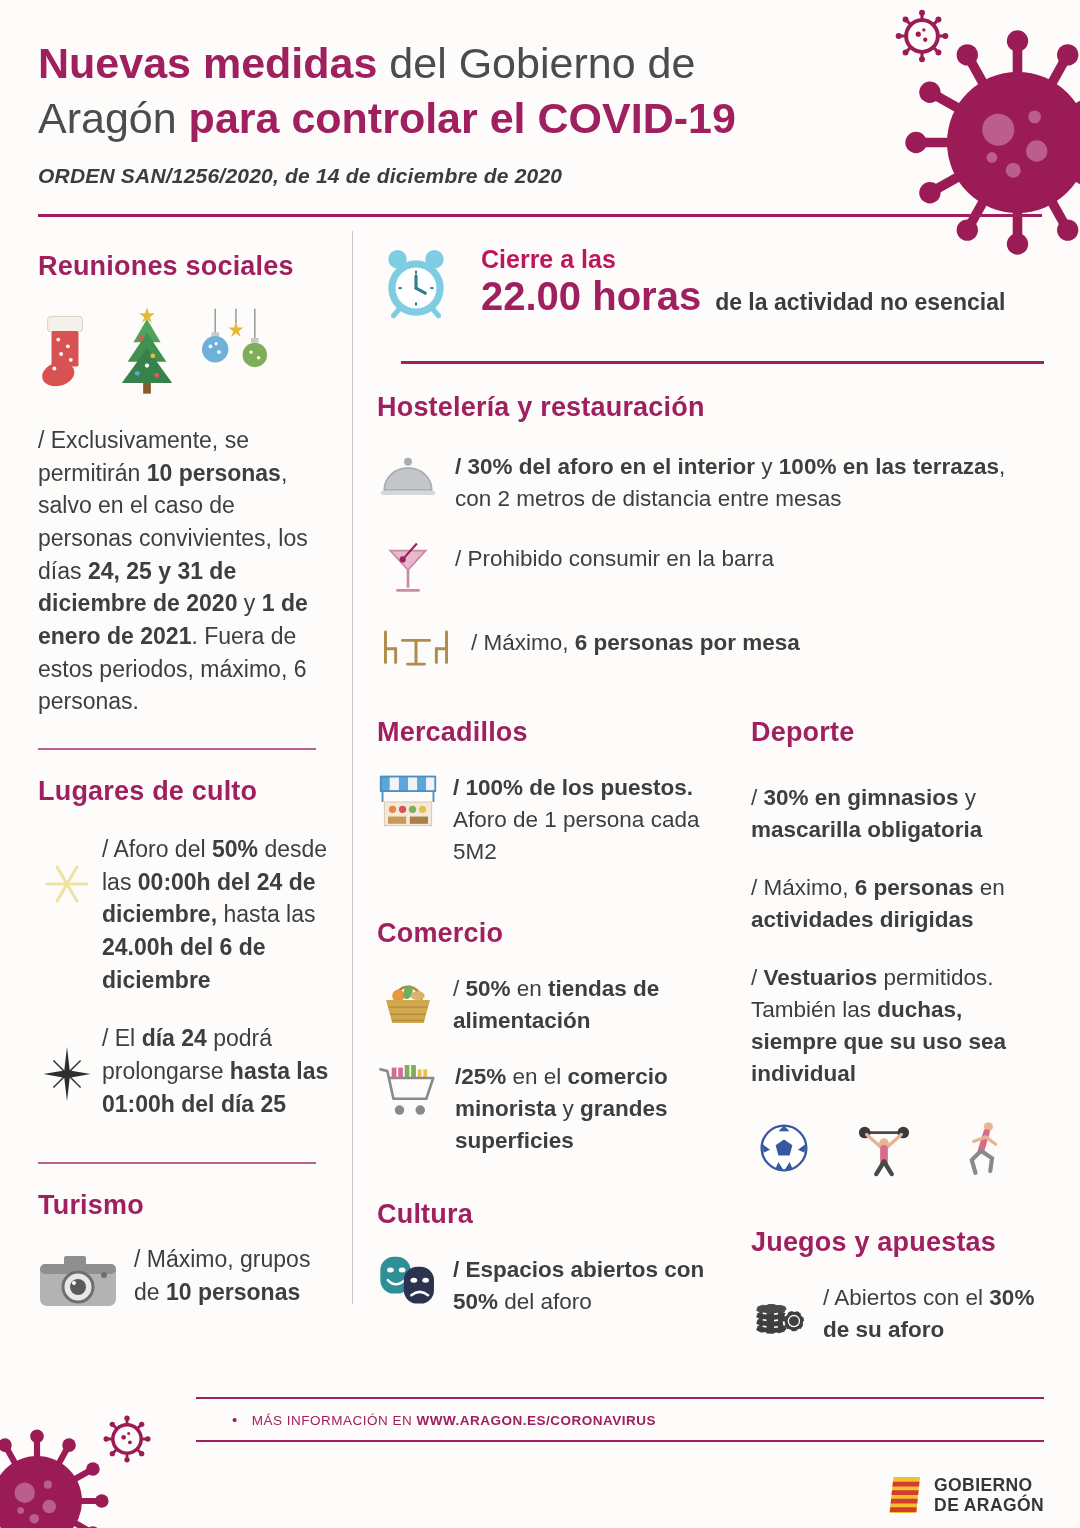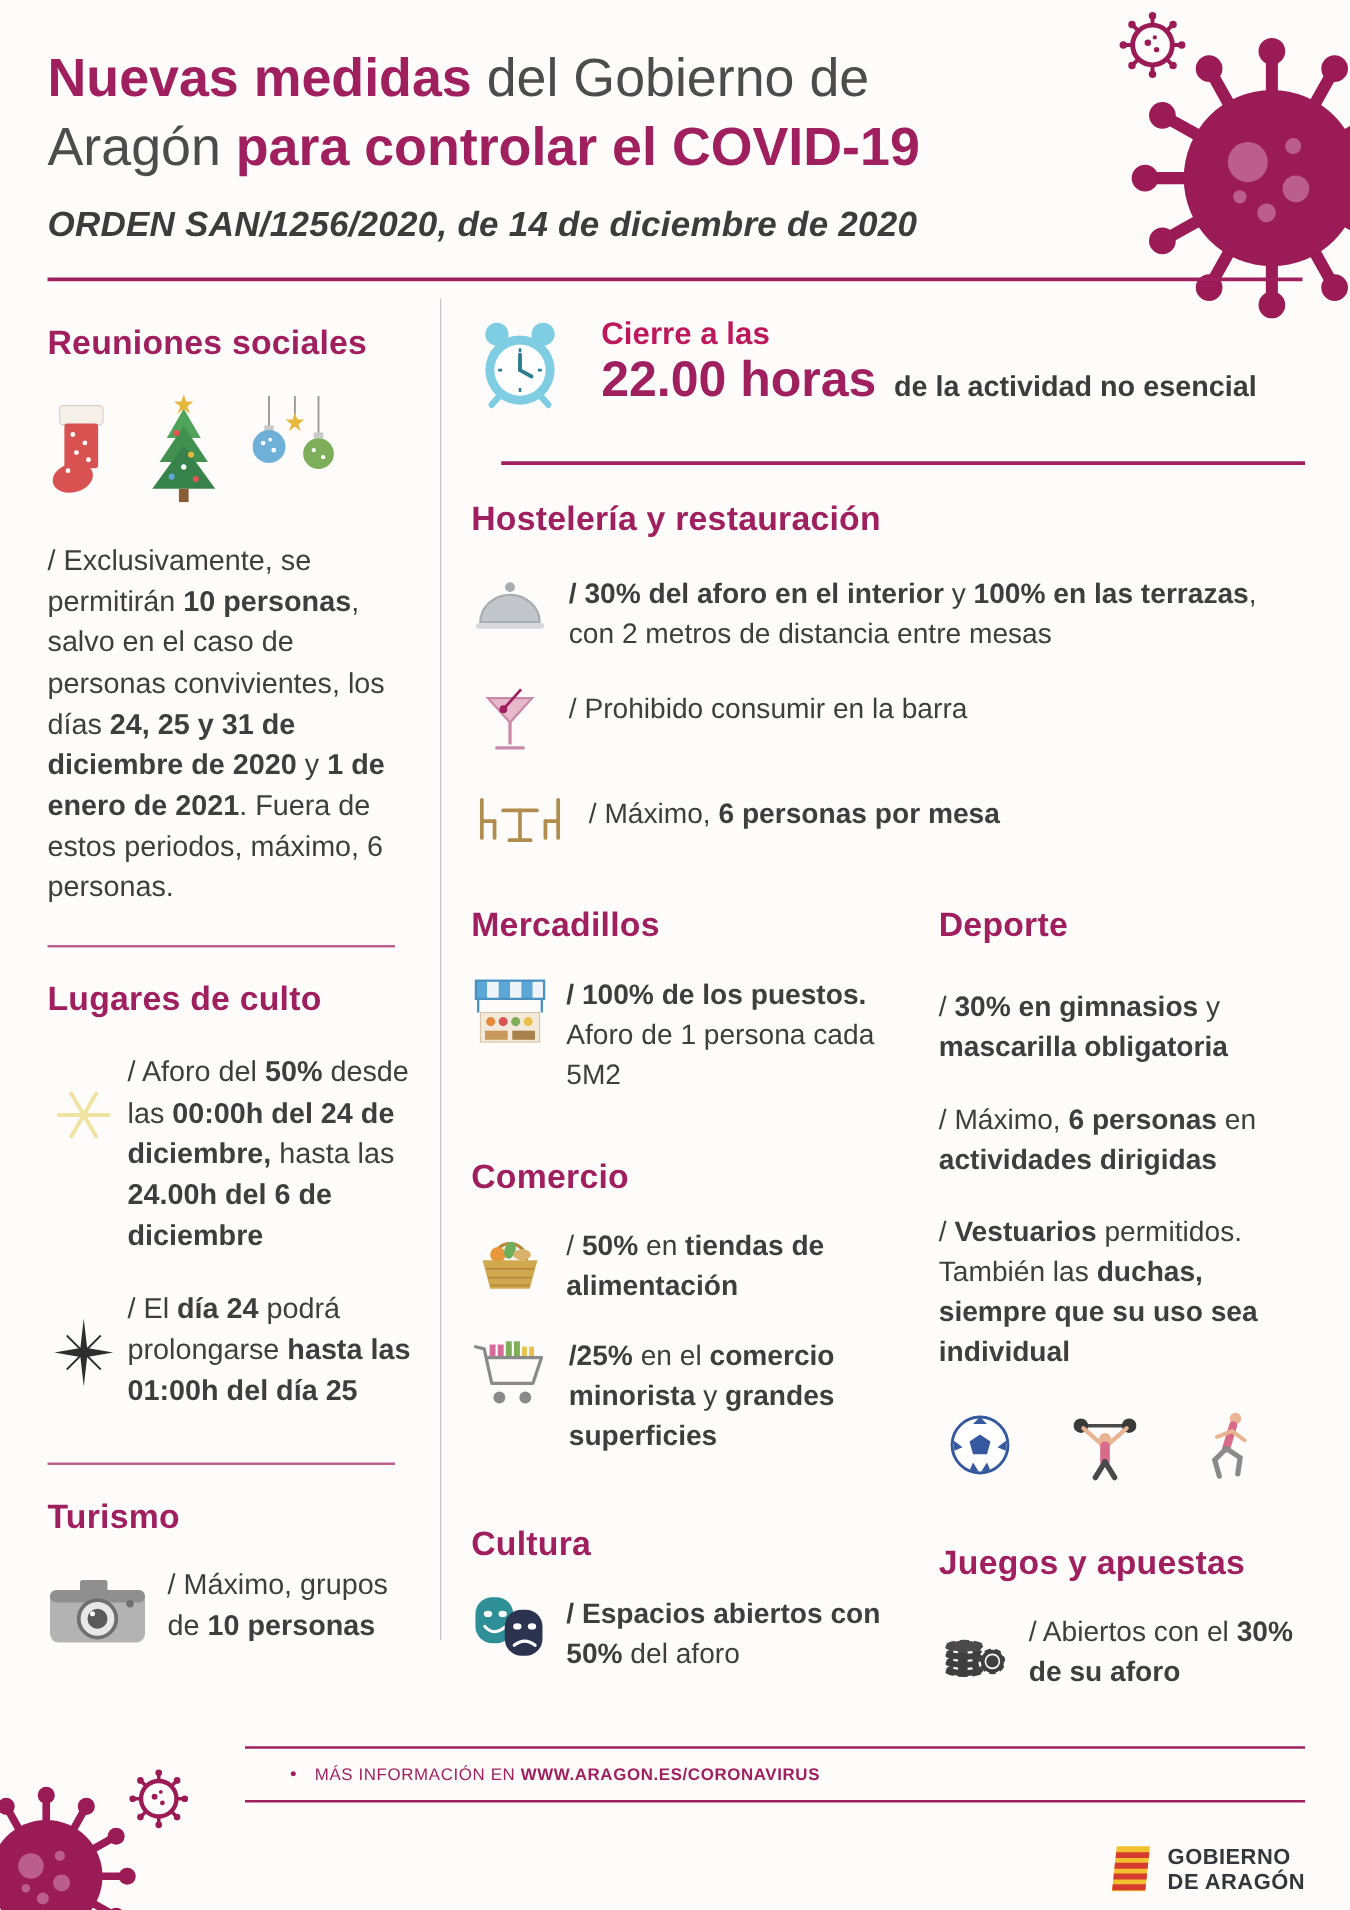--- a/index.html
+++ b/index.html
@@ -20,21 +20,21 @@
     font-family:"Liberation Sans","DejaVu Sans",sans-serif;
     color:var(--ink);
   }
   
   header{padding:36px 38px 0 38px;position:relative;z-index:2;}
   .title{font-size:43px;line-height:1.28;font-weight:400;color:var(--gray-title);max-width:880px;}
   .title .b{color:var(--accent);font-weight:700;margin-top:28px;}
   .alert-row{margin-top:18px;display:flex;align-items:baseline;gap:36px;}
   .alert{font-size:34px;color:var(--accent);}
   .alert sup{font-size:18px;}
-  .order{font-size:28px;font-style:italic;color:#3c3c3c;font-weight:700;letter-spacing:.2px;}
+  .order{font-size:21px;font-style:italic;color:#3c3c3c;font-weight:700;letter-spacing:.2px;}
   .header-rule{border:0;border-top:3px solid var(--accent);margin-top:26px;}
   
   main{display:flex;padding:0 36px 0 38px;margin-top:14px;position:relative;z-index:2;}
   .col-left{width:292px;flex:none;}
   .vline{width:1px;background:#cdc2c8;margin-left:22px;margin-bottom:42px;}
   .col-right{flex:1;padding-left:24px;min-width:0;}
   h2{font-size:27px;font-weight:700;color:var(--accent);letter-spacing:.2px;}
   .b{font-weight:700;}
   p,.txt{font-size:22.5px;line-height:1.42;color:var(--ink);}
   .hdiv{border:0;border-top:2px solid rgba(159,31,95,.7);margin:30px 14px 0 0;}
@@ -65,21 +65,21 @@
   .h-item{margin-top:26px;}
   .h-item .ic{flex:0 0 62px;margin-right:16px;display:flex;justify-content:center;}
   .h-item .txt{padding-top:2px;max-width:600px;}
   
   .grid2{display:flex;margin-top:46px;}
   .gcol-mid{width:332px;flex:none;}
   .gcol-right{flex:1;padding-left:42px;min-width:0;}
   .m-item{margin-top:24px;}
   .m-item .ic{flex:0 0 62px;margin-right:14px;display:flex;justify-content:center;}
   .comercio-h{margin-top:50px;}
-  .cultura-h{margin-top:56px;}
+  .cultura-h{margin-top:43px;}
   .d-p{margin-top:34px;max-width:320px;}
   .d-p + .d-p{margin-top:26px;}
   .sports{display:flex;align-items:center;gap:46px;margin-top:30px;padding-left:6px;}
   .juegos-h{margin-top:50px;}
   .j-item{margin-top:24px;}
   .j-item .ic{flex:0 0 58px;margin-right:14px;}
   
   .info-bar{
     position:absolute;left:196px;right:36px;bottom:86px;
     border-top:2px solid var(--accent);border-bottom:2px solid var(--accent);

